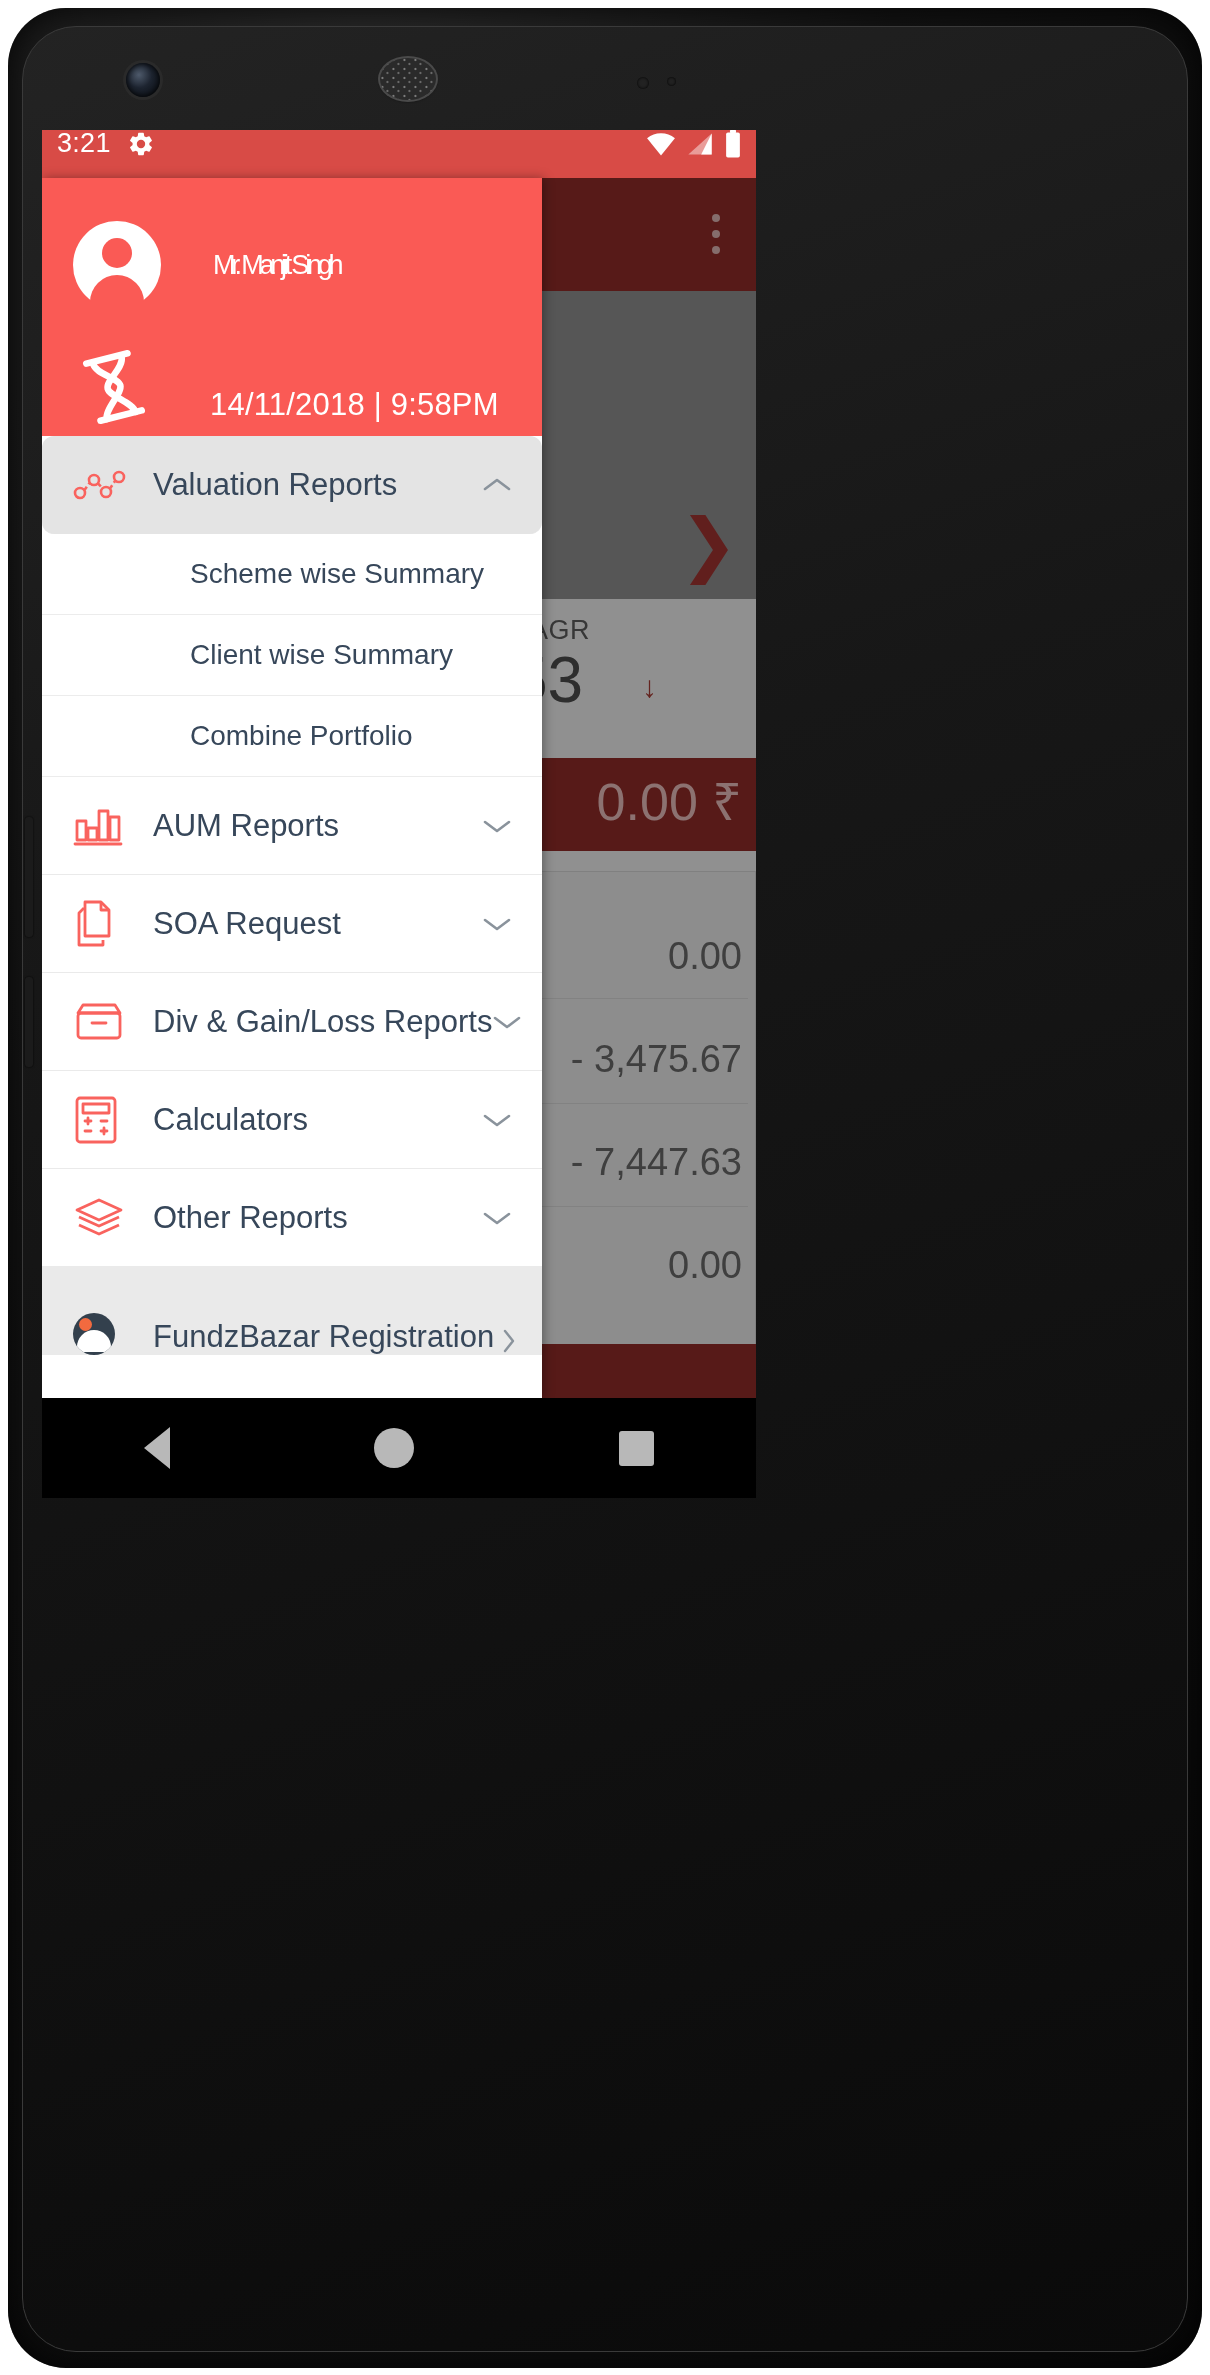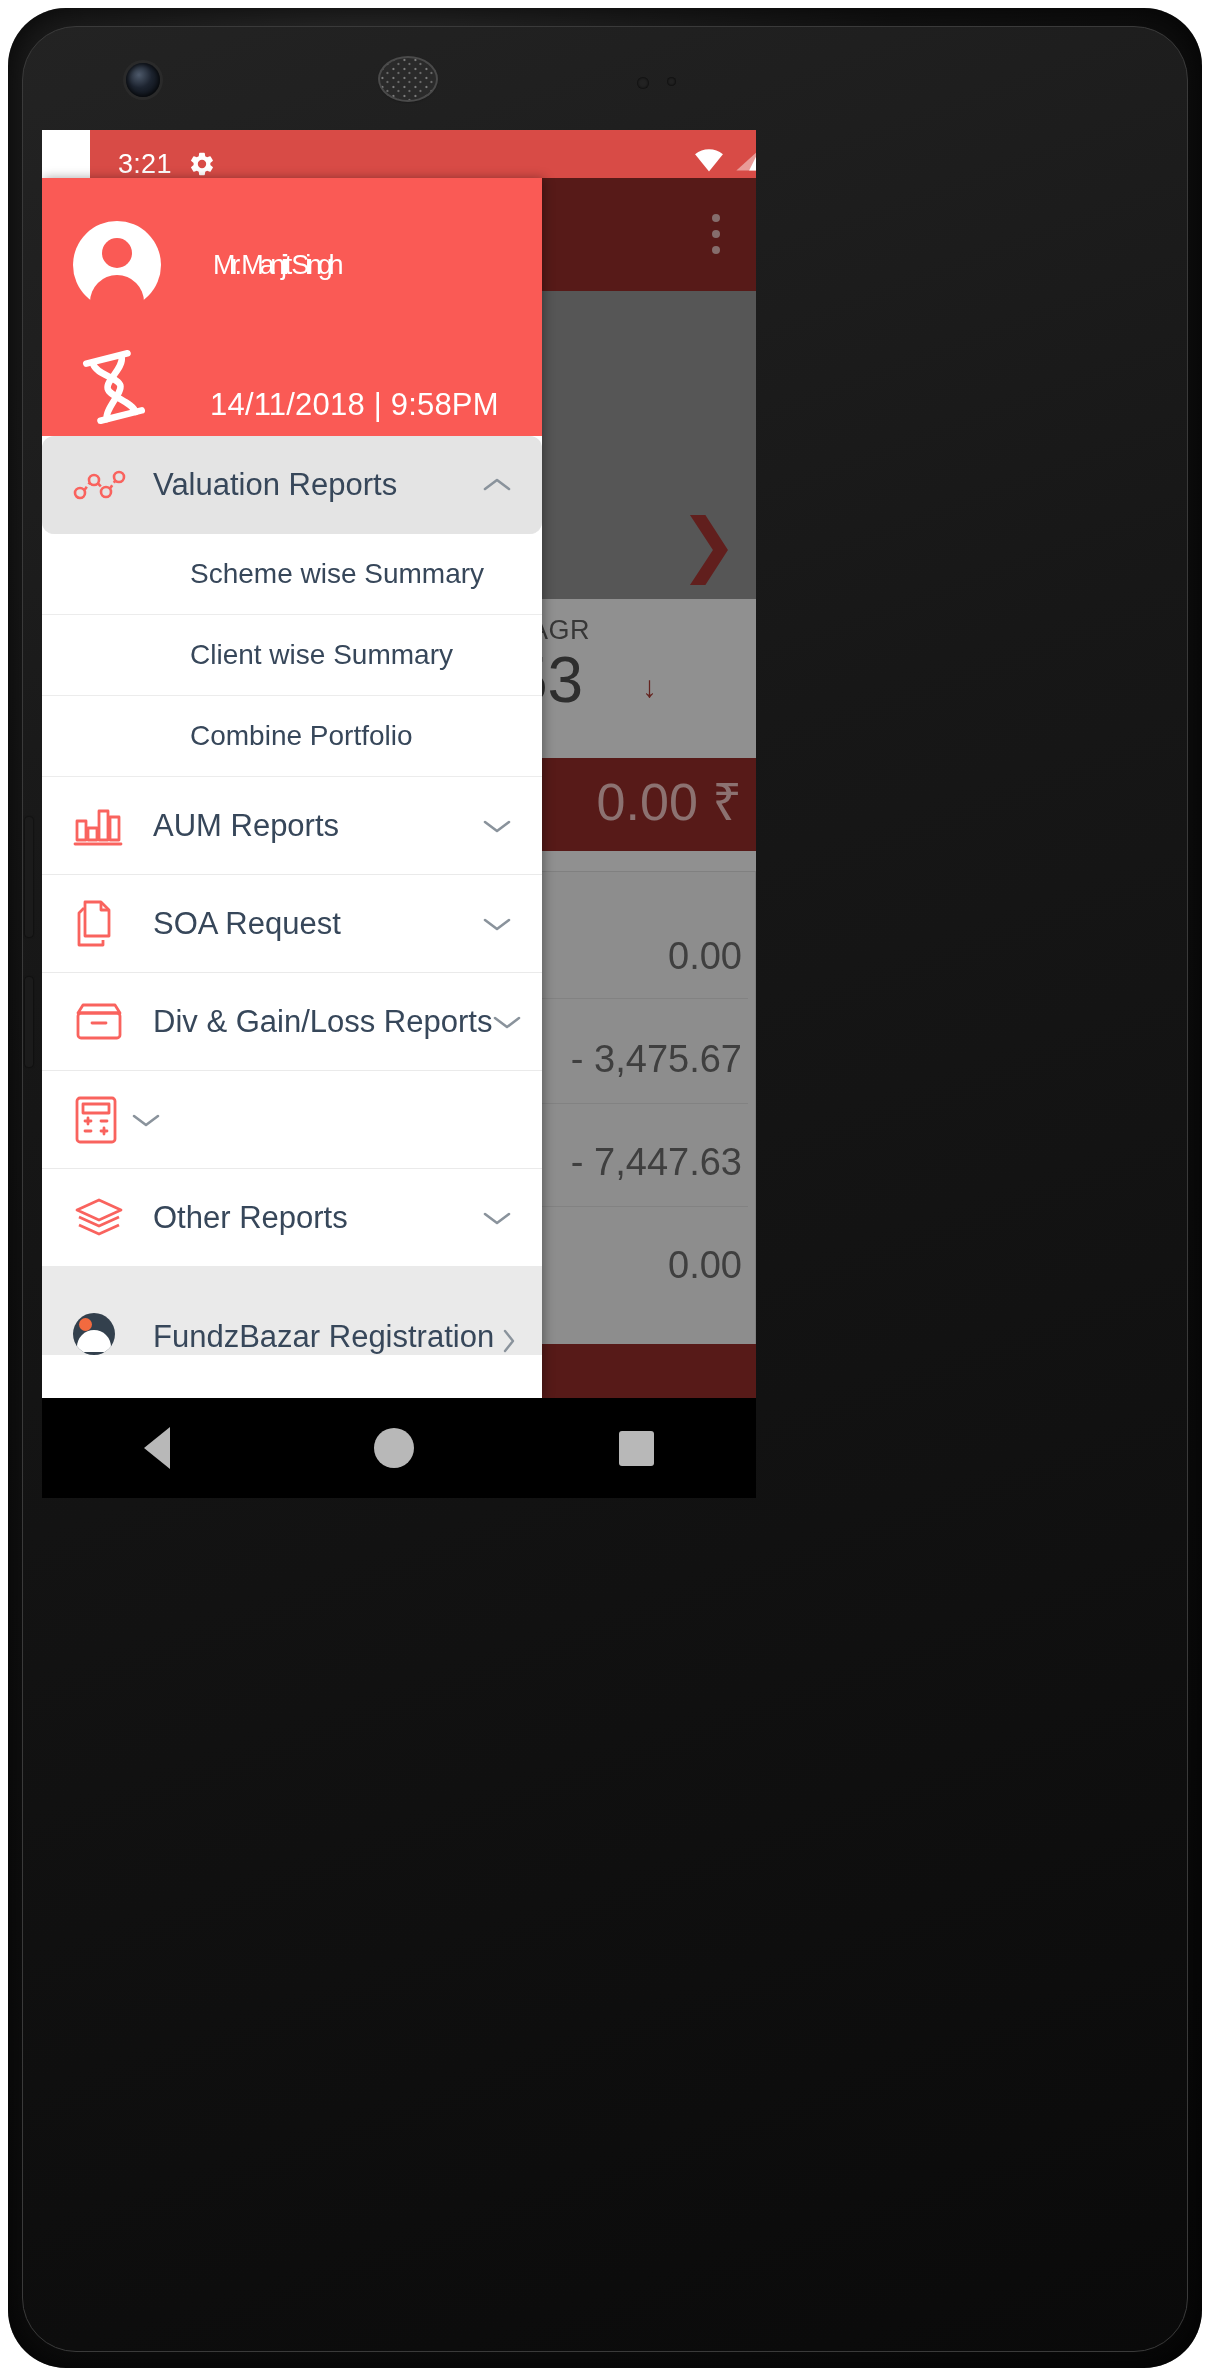--- a/index.html
+++ b/index.html
@@ -96,25 +96,24 @@
   }
 
   
   .statusbar {
     position: absolute;
     left: 0; top: 0;
     width: 100%;
     height: 48px;
     background: #d84b46;
     display: flex;
-    align-items: flex-end;
+    align-items: flex-start;
     box-sizing: border-box;
-    padding: 0 14px 0 28px;
+    padding: 0 14px 0 15px;
     color: #ffffff;
-    margin-left: 48px;
   }
   .status-clock {
     font-size: 27px;
     font-weight: 400;
     letter-spacing: 0.3px;
     line-height: 1;
   }
   .status-gear { margin-left: 16px; display: flex; align-items: center; }
   .status-right {
     margin-left: auto;
@@ -610,20 +609,21 @@
 
       <div class="nav-row">
         <span class="nav-icon">
           <svg width="46" height="50" viewBox="0 0 46 50" fill="none" stroke="#f9635e" stroke-width="2.8" stroke-linejoin="round">
             <rect x="4" y="3" width="38" height="44" rx="3"></rect>
             <rect x="10" y="9" width="26" height="9"></rect>
             <path d="M12 26h6M12 36h6M28 26h6M28 36h6" stroke-linecap="round"></path>
             <path d="M15 23v6M31 33v6" stroke-linecap="round"></path>
           </svg>
         </span>
+        <span class="nav-label">Calculators</span>
         <span class="nav-caret">
           <svg width="30" height="18" viewBox="0 0 30 18" fill="none" stroke="#8a939c" stroke-width="2.6" stroke-linecap="round" stroke-linejoin="round">
               <path d="M3 5 15 14 27 5"></path>
             </svg>
         </span>
       </div>
 
       <div class="nav-row">
         <span class="nav-icon">
           <svg width="52" height="44" viewBox="0 0 52 44" fill="none" stroke="#f9635e" stroke-width="2.8" stroke-linejoin="round">

